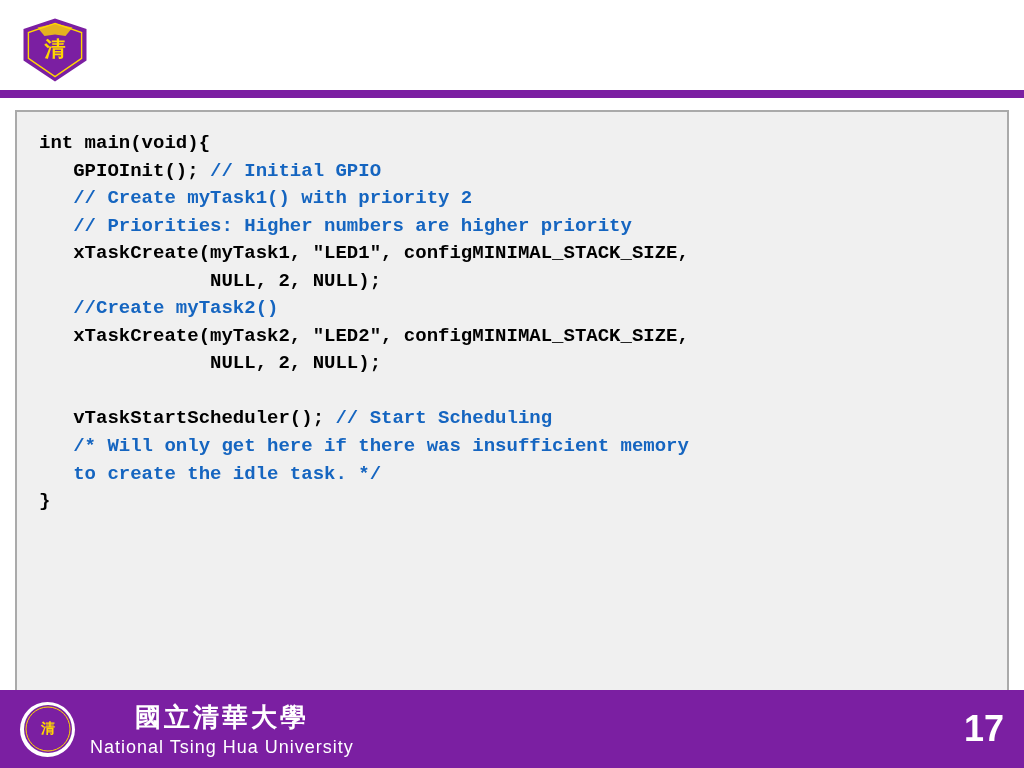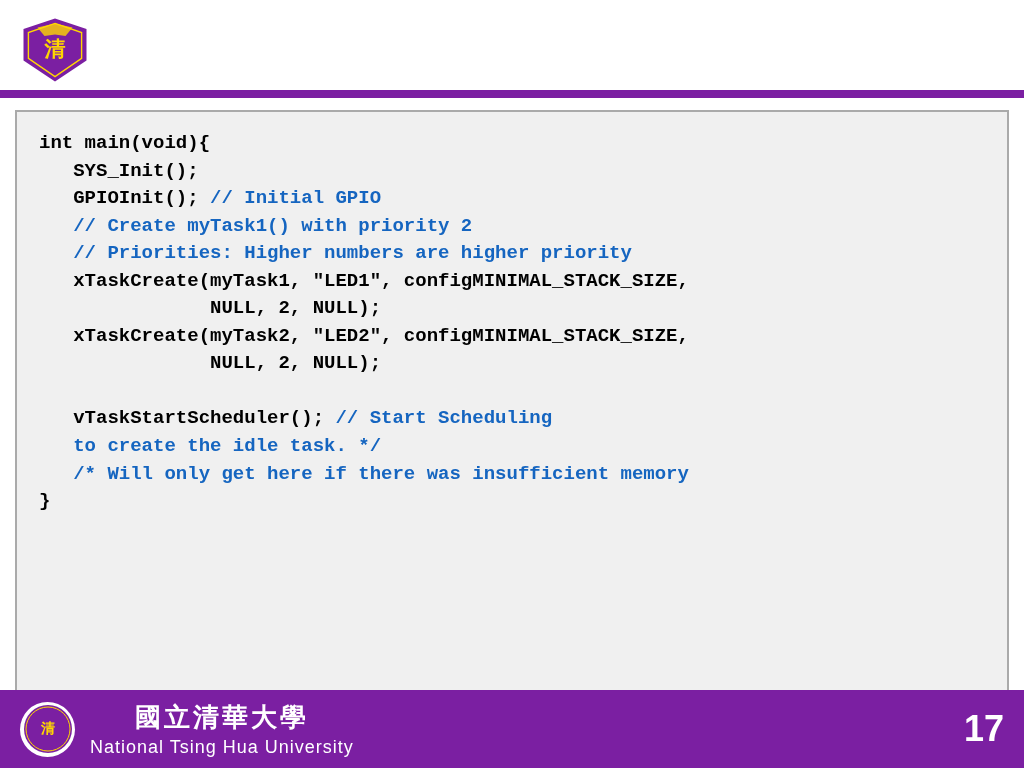--- a/index.html
+++ b/index.html
@@ -152,32 +152,32 @@
       <polygon points="75,18 50,12 50,28 65,30" fill="#FFD700" opacity="0.8"></polygon>
     </svg>
   </div>
 </div>
 
 <div class="purple-bar"></div>
 
 <div class="main-content">
   <div class="code-block">
     <div><span class="code-normal">int main(void){</span></div>
-    <div><span class="code-normal">&nbsp;&nbsp;&nbsp;SYS_Init();</span></div>
     <div><span class="code-normal">&nbsp;&nbsp;&nbsp;GPIOInit(); </span><span class="code-comment">// Initial GPIO</span></div>
     <div><span class="code-comment">&nbsp;&nbsp;&nbsp;// Create myTask1() with priority 2</span></div>
     <div><span class="code-comment">&nbsp;&nbsp;&nbsp;// Priorities: Higher numbers are higher priority</span></div>
     <div><span class="code-normal">&nbsp;&nbsp;&nbsp;xTaskCreate(myTask1, "LED1", configMINIMAL_STACK_SIZE,</span></div>
     <div><span class="code-normal">&nbsp;&nbsp;&nbsp;&nbsp;&nbsp;&nbsp;&nbsp;&nbsp;&nbsp;&nbsp;&nbsp;&nbsp;&nbsp;&nbsp;&nbsp;NULL, 2, NULL);</span></div>
+    <div><span class="code-comment">&nbsp;&nbsp;&nbsp;//Create myTask2()</span></div>
     <div><span class="code-normal">&nbsp;&nbsp;&nbsp;xTaskCreate(myTask2, "LED2", configMINIMAL_STACK_SIZE,</span></div>
     <div><span class="code-normal">&nbsp;&nbsp;&nbsp;&nbsp;&nbsp;&nbsp;&nbsp;&nbsp;&nbsp;&nbsp;&nbsp;&nbsp;&nbsp;&nbsp;&nbsp;NULL, 2, NULL);</span></div>
     <div>&nbsp;</div>
     <div><span class="code-normal">&nbsp;&nbsp;&nbsp;vTaskStartScheduler(); </span><span class="code-comment">// Start Scheduling</span></div>
+    <div><span class="code-comment">&nbsp;&nbsp;&nbsp;/* Will only get here if there was insufficient memory</span></div>
     <div><span class="code-comment">&nbsp;&nbsp;&nbsp;to create the idle task. */</span></div>
-    <div><span class="code-comment">&nbsp;&nbsp;&nbsp;/* Will only get here if there was insufficient memory</span></div>
     <div><span class="code-normal">}</span></div>
   </div>
 </div>
 
 <div class="footer">
   <div class="footer-logo">
     <svg viewBox="0 0 100 100">
       <circle cx="50" cy="50" r="48" fill="#7B1FA2"></circle>
       <circle cx="50" cy="50" r="44" fill="none" stroke="#FFD700" stroke-width="2"></circle>
       <text x="50" y="58" text-anchor="middle" fill="#FFD700" font-size="28" font-weight="bold">清</text>

